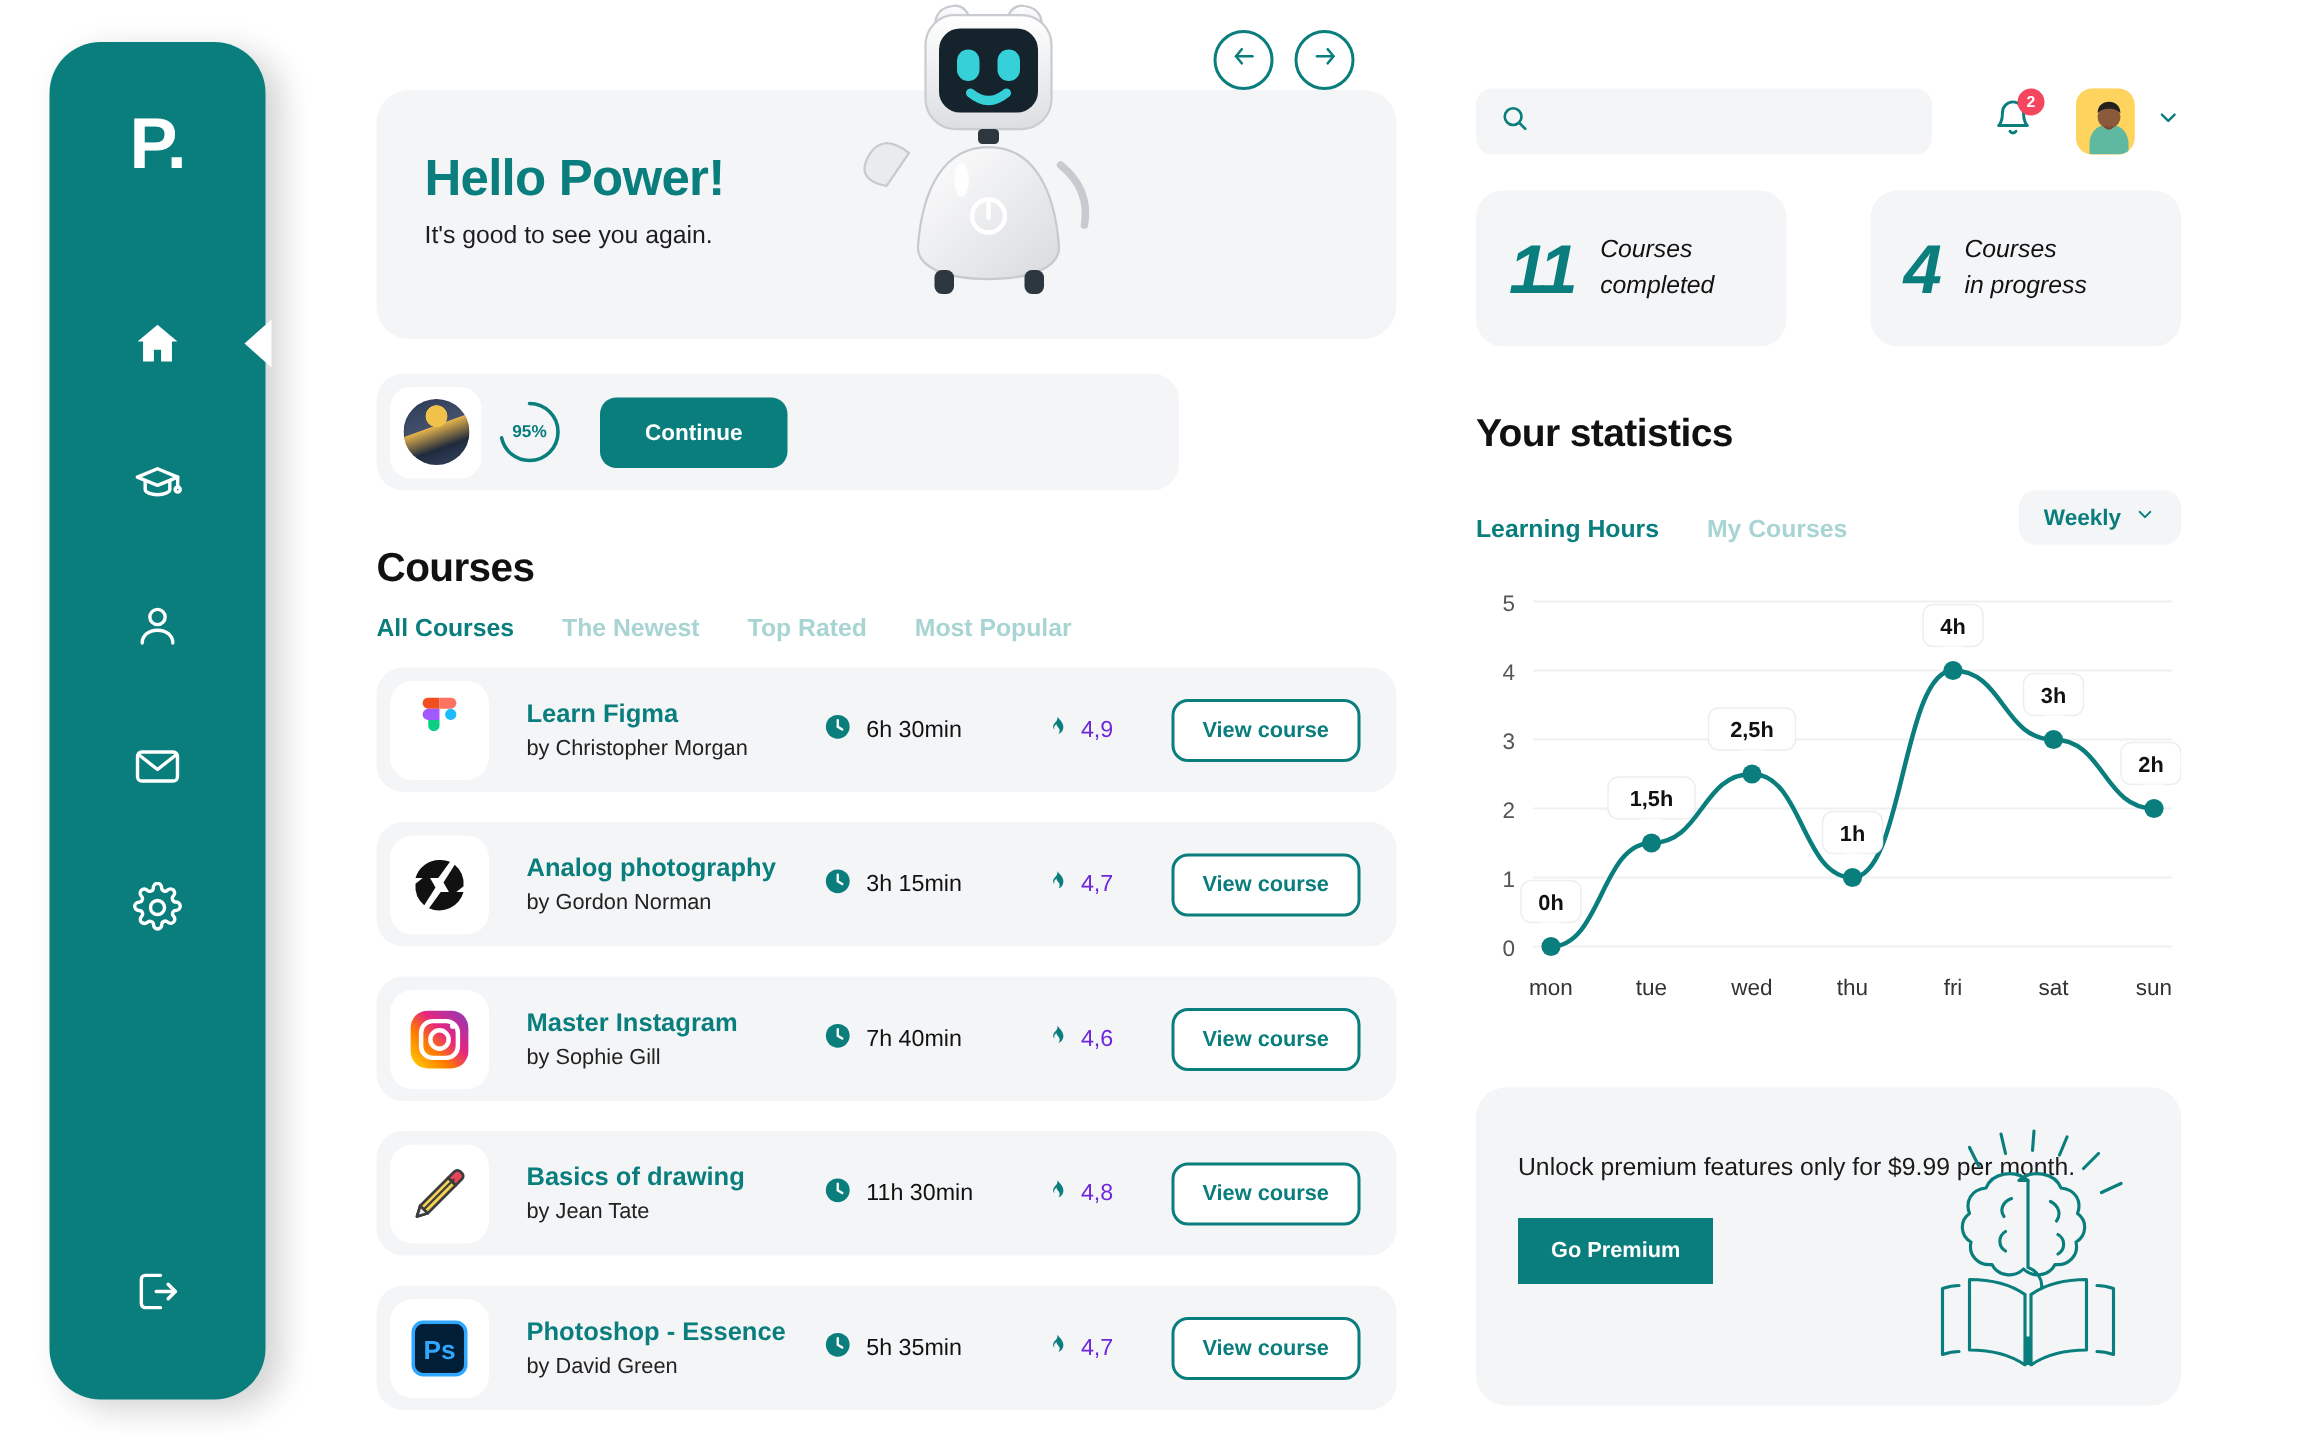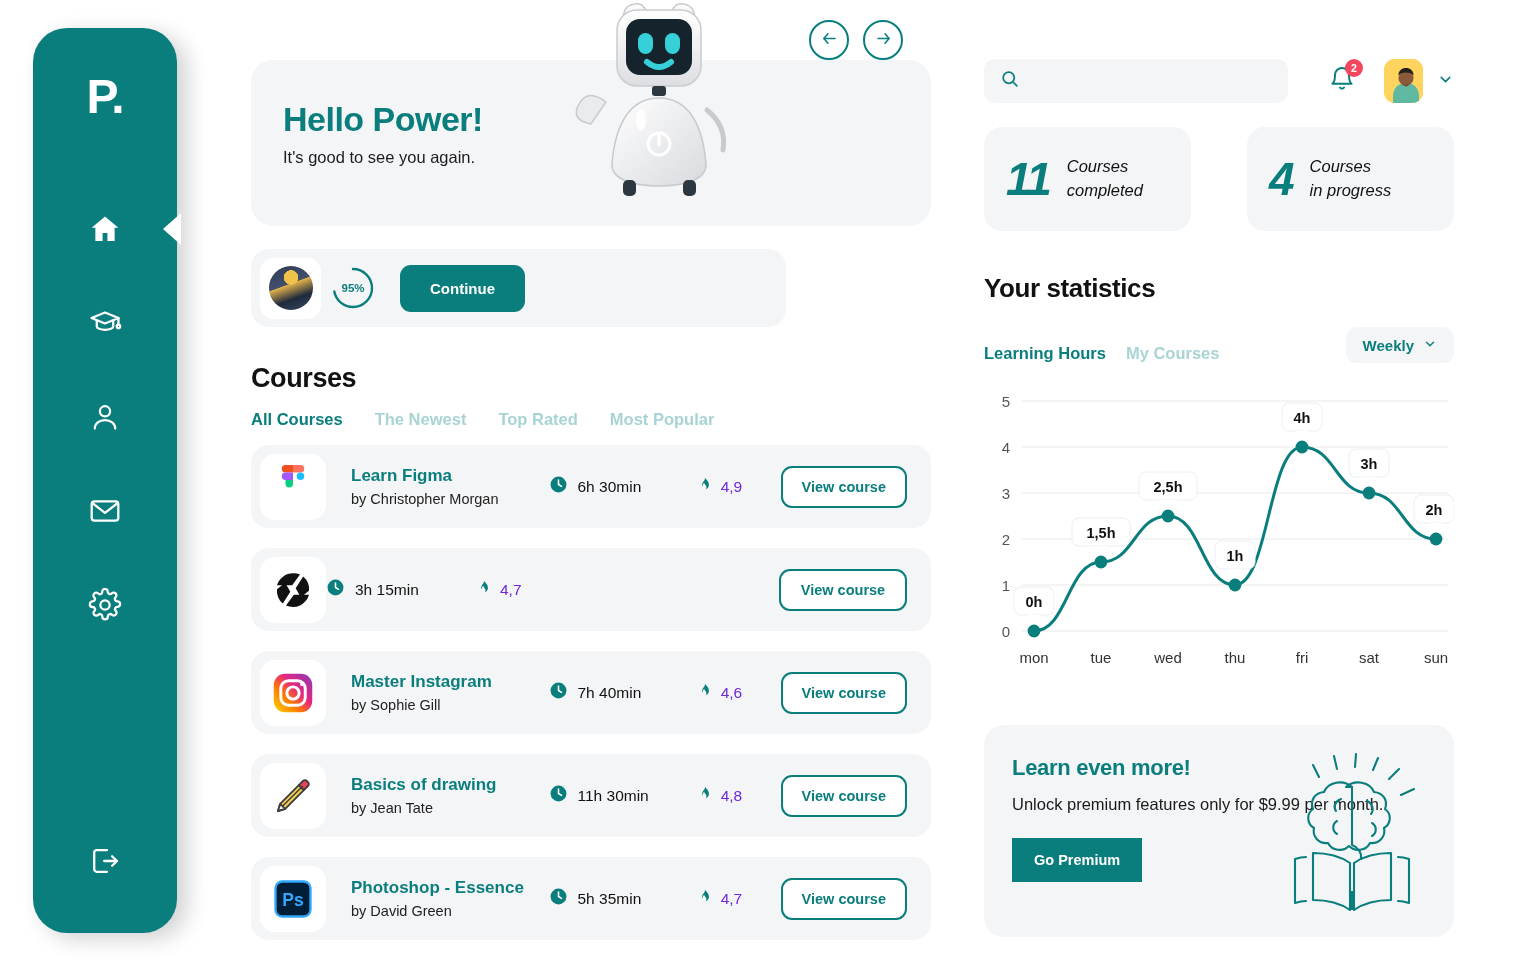--- a/index.html
+++ b/index.html
@@ -156,21 +156,21 @@
     width: 217px; height: 104px; background: #f4f5f7; border-radius: 18px;
     display: flex; align-items: center; padding-left: 22px;
   }
   .stat-num { font-size: 46px; font-weight: 800; color: #0a7d7d; letter-spacing: -2px; }
   .stat-lbl { margin-left: 17px; font-size: 16.5px; color: #111; line-height: 1.45; }
 
   .stats-h { margin-top: 42px; font-size: 26px; font-weight: 800; color: #111; letter-spacing:-.4px;}
   .stats-bar { margin-top: 23px; display: flex; align-items: flex-end; }
   .s-tab { font-size: 16.5px; font-weight: 800; color: #a8d4d4; cursor: pointer; }
   .s-tab.active { color: #0a7d7d; }
-  .s-tab + .s-tab { margin-left: 20px; }
+  .s-tab + .s-tab { margin-left: 32px; }
   .weekly {
     margin-left: auto; background: #f4f5f7; border-radius: 11px;
     height: 36px; padding: 0 17px; display: flex; align-items: center; gap: 9px;
     font-size: 15px; font-weight: 700; color: #0a7d7d; cursor: pointer;
   }
   .chart { margin-top: 16px; position: relative; width: 470px; height: 300px; }
 
   .promo {
     margin-top: 46px; width: 470px; height: 212px;
     background: #f4f5f7; border-radius: 20px; padding: 30px 28px;
@@ -362,20 +362,24 @@
       </div>
 
       <div class="course-row">
         <div class="c-icon">
           <svg width="40" height="40" viewBox="0 0 24 24" fill="#111">
             <path d="M12 2a10 10 0 0 0-9.6 7.2h9.1L16.2 2.7A9.9 9.9 0 0 0 12 2z"></path>
             <path d="M18.1 3.9 13.6 11l3.1 5.4 4.9-3.9A10 10 0 0 0 18.1 3.9z"></path>
             <path d="M21.6 14.8h-9.1l-4.7 6.5a10 10 0 0 0 13.8-6.5z"></path>
             <path d="M5.9 20.1 10.4 13 7.3 7.6l-4.9 3.9a10 10 0 0 0 3.5 8.6z"></path>
           </svg>
+        </div>
+        <div class="c-text">
+          <div class="c-title">Analog photography</div>
+          <div class="c-by">by Gordon Norman</div>
         </div>
         <div class="c-dur">
           <span>
             <svg width="19" height="19" viewBox="0 0 24 24">
                 <circle cx="12" cy="12" r="10" fill="#0a7d7d"></circle>
                 <path d="M12 6.5V12l3.8 2.4" stroke="#fff" stroke-width="2" fill="none" stroke-linecap="round"></path>
               </svg>
           </span>
           <span>3h 15min</span>
         </div>
@@ -631,21 +635,20 @@
           <circle cx="452" cy="160" r="6.4" fill="#0a7d7d"></circle>
           <g>
             <rect x="430" y="116" width="40" height="28" rx="7" fill="#fff" stroke="#eceef0" stroke-width="1"></rect>
             <path d="M 445 144 L 452 153 L 459 144 Z" fill="#fff"></path>
             <text x="450" y="135.5" text-anchor="middle" font-family="Liberation Sans, sans-serif" font-size="14.5" font-weight="bold" fill="#111">2h</text>
           </g>
         </svg>
     </div>
 
     <div class="promo">
-      <h3>Learn even more!</h3>
       <p>Unlock premium features only for $9.99 per month.</p>
       <button class="btn-premium">Go Premium</button>
 
       <svg class="brain" width="155" height="160" viewBox="0 0 155 160">
         <g stroke="#0a7d7d" stroke-width="2.1" fill="none" stroke-linecap="round" stroke-linejoin="round">
           <path d="M44 26 38 14M62 18l-3-13M80 16l1-13M98 19l5-12M114 28l10-10M126 44l13-6"></path>
           <path d="M77 36c-9-8-24-5-28 5-10 1-14 9-11 17-7 5-6 15 1 19-2 9 5 16 14 15 4 8 15 9 21 3 6 6 17 5 21-3 9 1 16-6 14-15 7-4 8-14 1-19 3-8-1-16-11-17-4-10-19-13-28-5z"></path>
           <path d="M77 36v58M66 48c-6 2-8 8-5 12M92 50c6 3 7 9 4 13M62 70c-5 3-5 10 0 13M97 72c5 3 5 10 0 13M77 94c6 2 10 8 9 14"></path>
           <path d="M75 112c-10-7-23-10-37-10v47c14 0 27 3 37 10zM79 112c10-7 23-10 37-10v47c-14 0-27 3-37 10z"></path>
           <path d="M31 106c-4 0-8 1-11 2v44c3-1 7-2 11-2M123 106c4 0 8 1 11 2v44c-3-1-7-2-11-2"></path>

